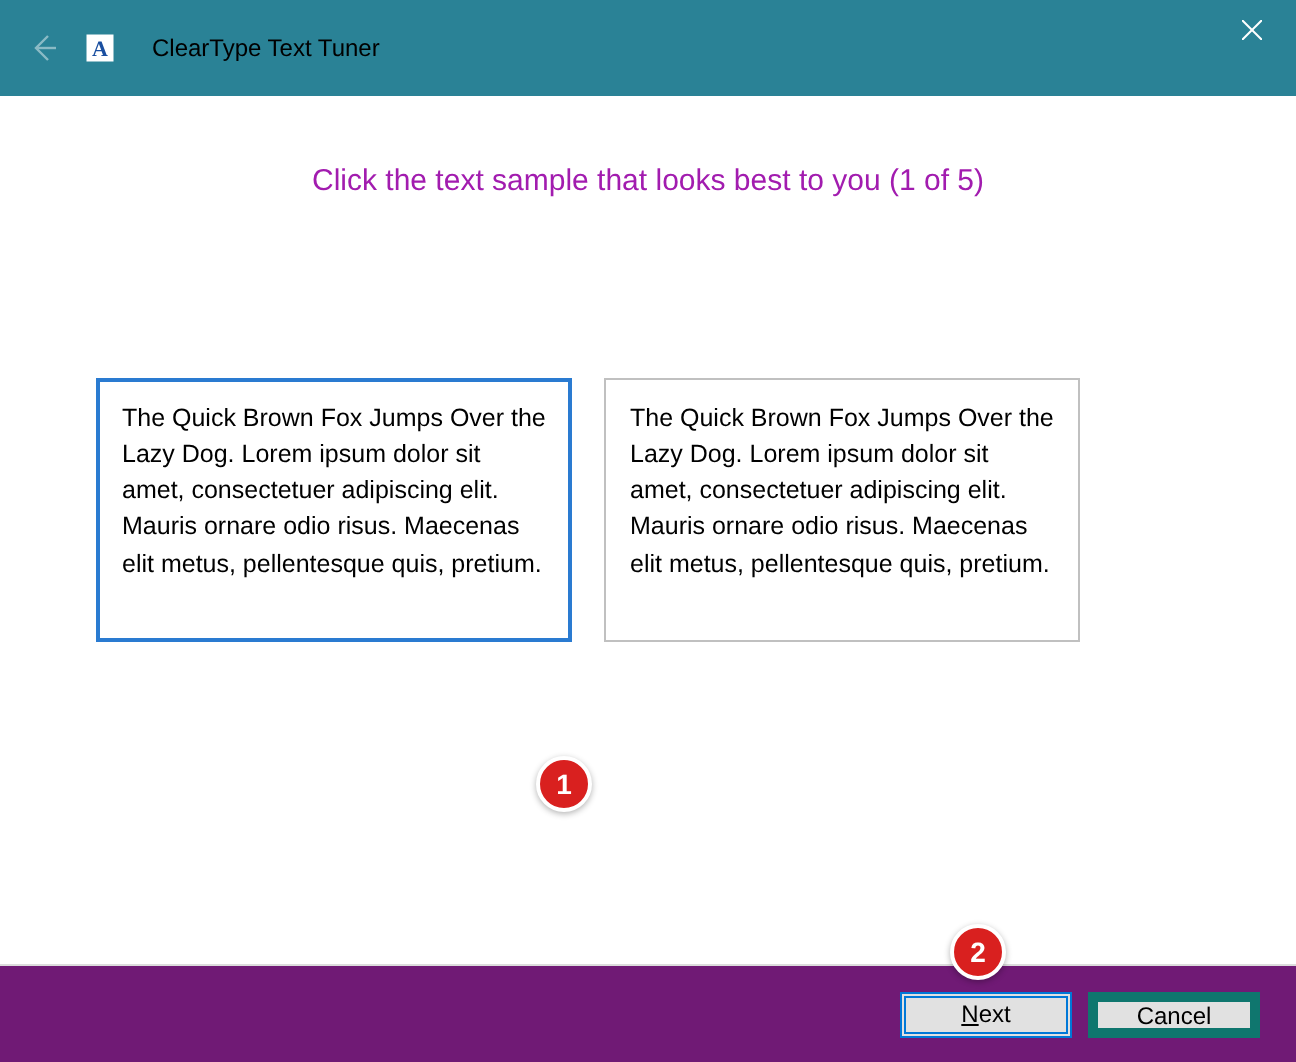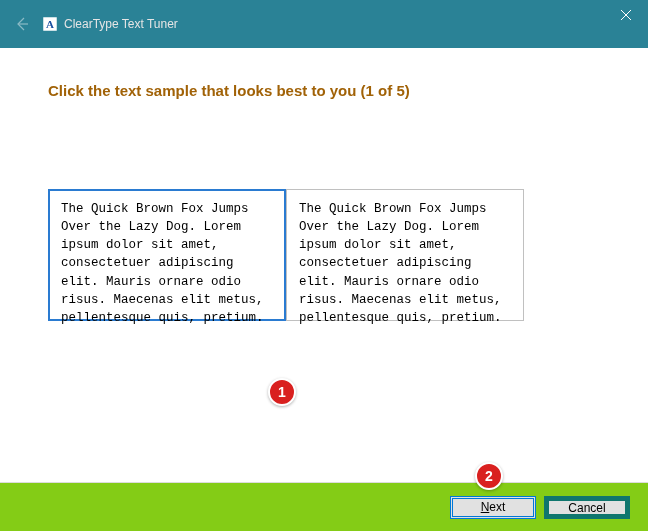--- a/index.html
+++ b/index.html
@@ -27,64 +27,66 @@
     display: flex; align-items: center; justify-content: center;
     opacity: 0.45;
     margin-right: 10px;
   }
   .app-icon {
     width: 16px; height: 16px;
     margin-right: 6px;
     display: inline-flex; align-items: center; justify-content: center;
   }
   .title-text {
-    color: #e5e5e5;
+    color: #000000;
     font-size: 12px;
+    margin-left: 12px;
   }
   .close-btn {
     position: absolute;
     right: 0; top: 0;
     width: 45px; height: 30px;
     display: flex; align-items: center; justify-content: center;
     color: #fff;
     font-size: 14px;
   }
   .content {
     padding: 34px 48px 0 48px;
   }
   .instruction {
-    color: #a16207;
+    color: #a21caf;
     font-size: 15px;
     margin: 0 0 90px 0;
-    font-weight: 700;
+    font-weight: 400;
+    text-align: center;
   }
   .samples {
     display: flex;
-    font-family: Liberation Mono, monospace;
+    gap: 16px;
   }
   .sample {
     width: 238px;
     height: 132px;
     border: 1px solid #c0c0c0;
     padding: 10px 12px;
     font-size: 12.5px;
     line-height: 1.45;
     color: #000;
     cursor: pointer;
     position: relative;
   }
   .sample.selected {
     border: 2px solid #2a7bd1;
     padding: 9px 11px;
   }
   .footer {
     position: absolute;
     left: 0; right: 0; bottom: 0;
     height: 49px;
-    background: #84cc16;
+    background: #701a75;
     border-top: 1px solid #dcdcdc;
     display: flex;
     align-items: center;
     justify-content: flex-end;
     padding-right: 18px;
     gap: 8px;
   }
   .btn {
     min-width: 86px;
     height: 23px;

